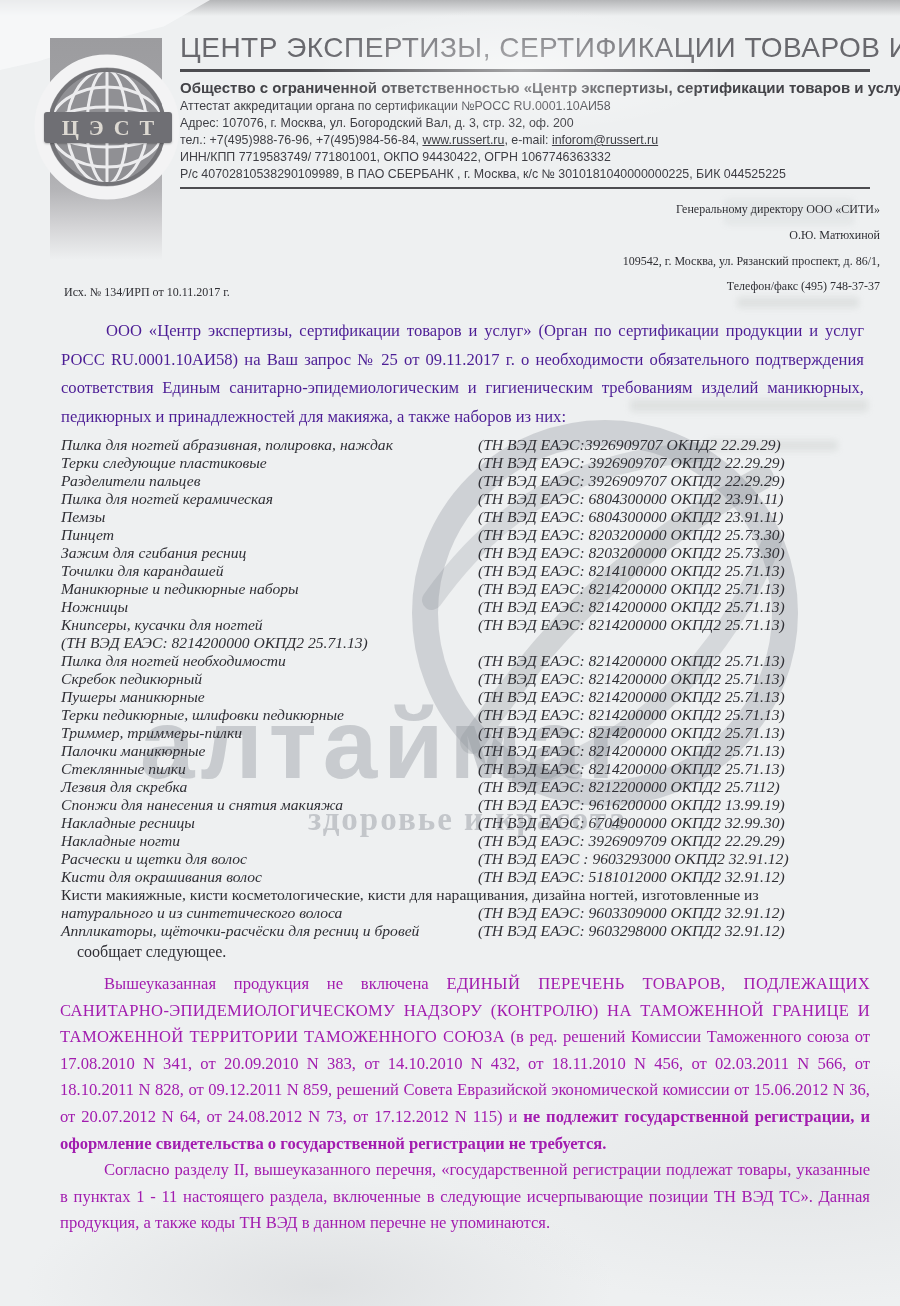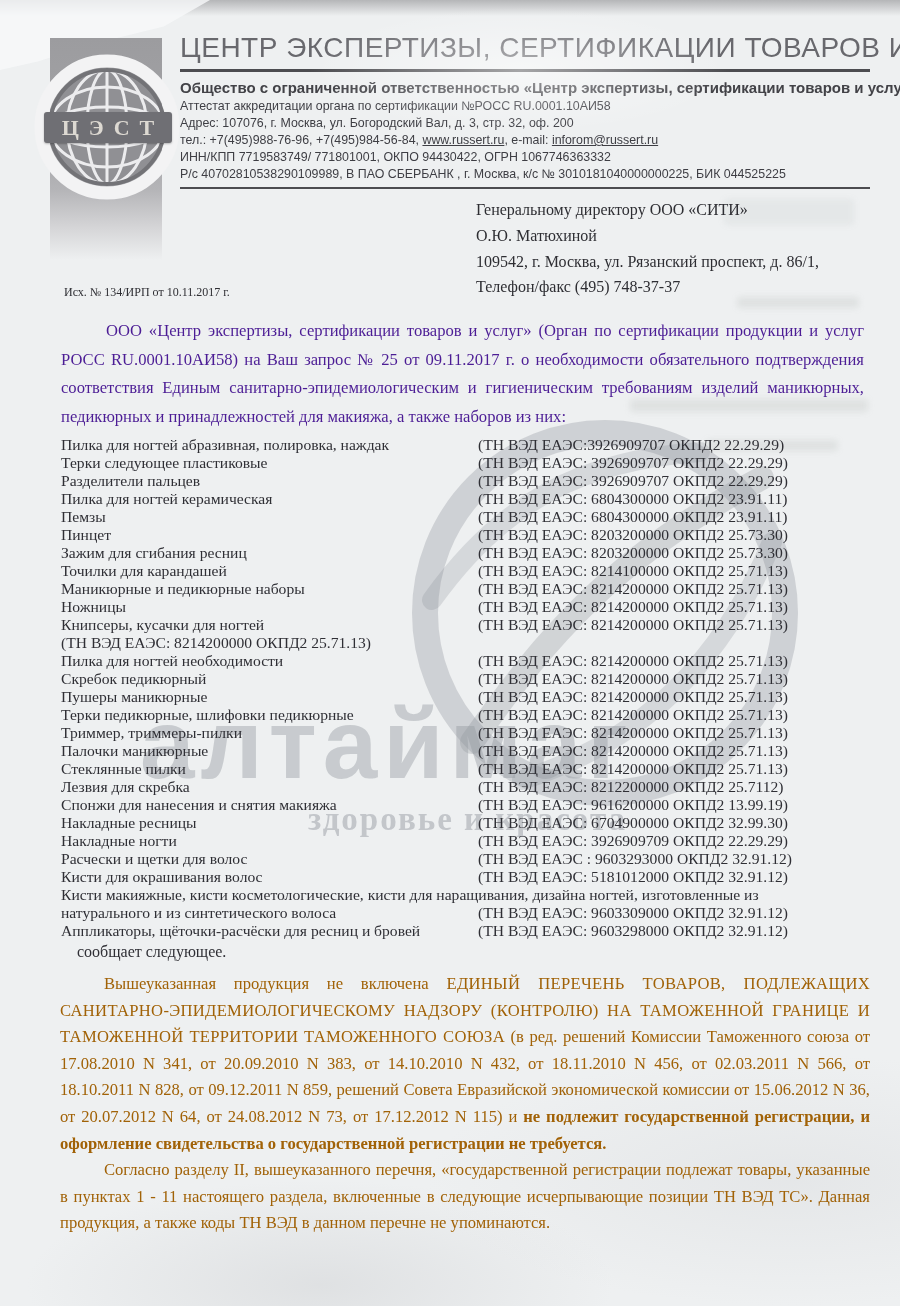--- a/index.html
+++ b/index.html
@@ -42,32 +42,32 @@
   .head{position:absolute;left:180px;top:32px;width:690px;font-family:"Liberation Sans",sans-serif;}
   .head h1{margin:0;font-size:28px;font-weight:normal;color:#68686d;letter-spacing:.5px;white-space:nowrap;}
   .rule{height:3px;background:#4c4c50;margin-top:5px;}
   .org-full{margin-top:7px;font-size:15px;font-weight:bold;color:#424247;white-space:nowrap;}
   .c-line{margin-top:3px;font-size:12.4px;color:#3e3e44;white-space:nowrap;}
   .c-line .lnk{text-decoration:underline;}
   .rule2{height:2px;background:#4c4c50;margin-top:6px;}
 
   
   .z{position:absolute;z-index:2;}
-  .recipient{left:476px;top:197px;width:404px;font-size:16px;line-height:25.8px;color:#2e2e33;}
+  .recipient{left:476px;top:197px;width:404px;font-size:12px;line-height:25.8px;color:#2e2e33;text-align:right;}
   .refline{left:64px;top:285px;font-size:12px;color:#2e2e33;}
   .intro{left:61px;top:317px;width:803px;font-size:16.6px;line-height:28.6px;
     text-align:justify;text-indent:45px;color:#4c1d95;}
   .plist{left:61px;top:436px;width:808px;font-size:15.6px;color:#2f2f35;}
-  .p-row{display:flex;line-height:18px;white-space:nowrap;}
+  .p-row{display:flex;line-height:18px;white-space:nowrap;font-style:italic;}
   .p-name{width:417px;flex:none;}
   .p-code{flex:1;}
   .p-full{line-height:18px;white-space:nowrap;}
   .closing{left:77px;top:943px;font-size:16px;color:#2f2f35;}
   .paras{left:60px;top:971px;width:810px;font-size:16.6px;line-height:26.6px;
-    text-align:justify;color:#a16207;}
+    text-align:justify;color:#a21caf;}
   .paras p{margin:0;text-indent:44px;}
   .caps{letter-spacing:.3px;}
   .bold{font-weight:bold;}
 </style>
 </head>
 <body>
 
 <div class="page">
 
   <div class="scan-topband"></div>
@@ -130,21 +130,21 @@
   <div class="z refline">Исх. № 134/ИРП от 10.11.2017 г.</div>
 
   <div class="z intro">ООО «Центр экспертизы, сертификации товаров и услуг» (Орган по сертификации продукции и услуг РОСС RU.0001.10АИ58) на Ваш запрос № 25 от 09.11.2017 г. о необходимости обязательного подтверждения соответствия Единым санитарно-эпидемиологическим и гигиеническим требованиям изделий маникюрных, педикюрных и принадлежностей для макияжа, а также наборов из них:</div>
 
   <div class="z plist">
       <div class="p-row">
         <span class="p-name">Пилка для ногтей абразивная, полировка, наждак</span>
         <span class="p-code">(ТН ВЭД ЕАЭС:3926909707 ОКПД2 22.29.29)</span>
       </div>
       <div class="p-row">
-        <span class="p-name">Терки следующее пластиковые</span>
+        <span class="p-name">Терки следующие пластиковые</span>
         <span class="p-code">(ТН ВЭД ЕАЭС: 3926909707 ОКПД2 22.29.29)</span>
       </div>
       <div class="p-row">
         <span class="p-name">Разделители пальцев</span>
         <span class="p-code">(ТН ВЭД ЕАЭС: 3926909707 ОКПД2 22.29.29)</span>
       </div>
       <div class="p-row">
         <span class="p-name">Пилка для ногтей керамическая</span>
         <span class="p-code">(ТН ВЭД ЕАЭС: 6804300000 ОКПД2 23.91.11)</span>
       </div>

